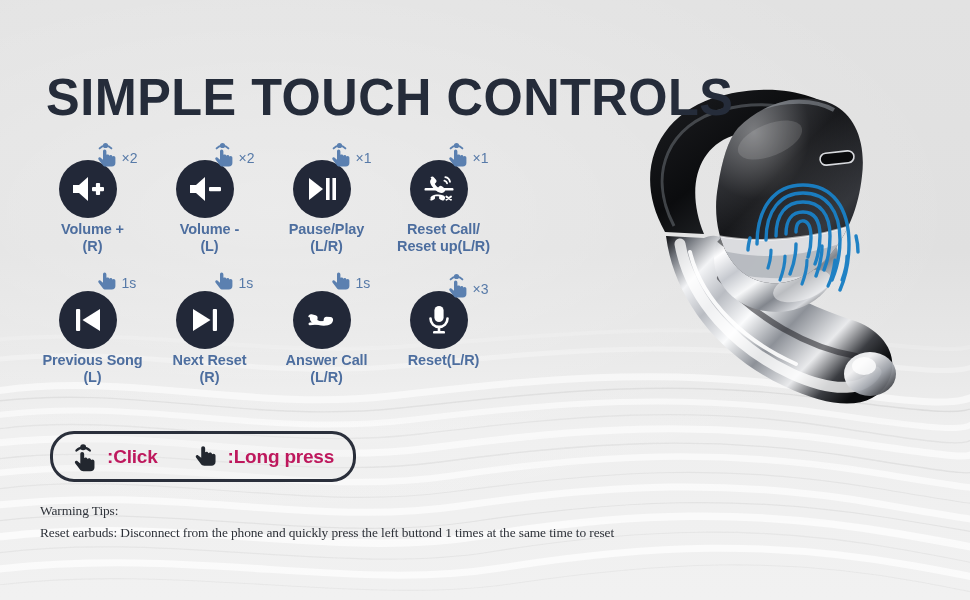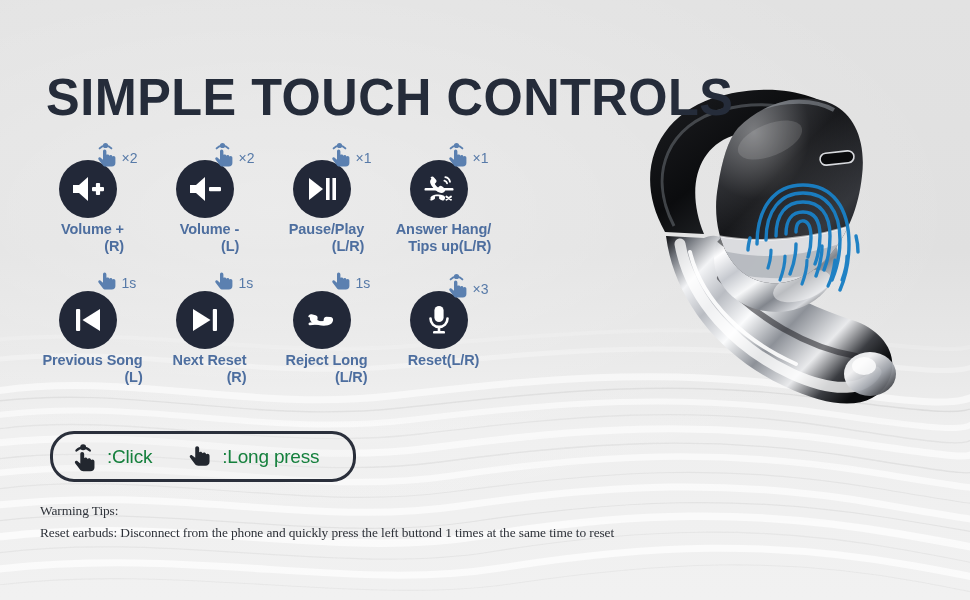--- a/index.html
+++ b/index.html
@@ -99,21 +99,21 @@
   .gesture .gcount {
     font-size: 14px;
     color: #577aa8;
     font-weight: normal;
     margin-left: 1px;
     line-height: 1;
     padding-bottom: 3px;
   }
   .ctrl-label {
     margin-top: 3px;
-    text-align: right;
+    text-align: center;
     font-size: 14.5px;
     font-weight: bold;
     line-height: 1.18;
     color: #4d6e9f;
     letter-spacing: -0.1px;
   }
   .ctrl-label .l2 { display: block; }
 
   
   #legend {
@@ -131,22 +131,22 @@
   .legend-item {
     display: flex;
     align-items: center;
     white-space: nowrap;
   }
   .legend-item.click { margin-left: 18px; }
   .legend-item.long { margin-left: 34px; }
   .legend-item svg { display: block; }
   .legend-text {
     font-size: 19px;
-    font-weight: normal;
-    color: #15803d;
+    font-weight: bold;
+    color: #be185d;
     margin-left: 6px;
     letter-spacing: -0.2px;
   }
 
   
   #tips {
     position: absolute;
     left: 40px;
     top: 500px;
     font-size: 13.4px;
@@ -424,22 +424,22 @@
           <div class="gesture">
             <svg width="26" height="28" viewBox="0 0 26 28">
               <circle cx="10.5" cy="5.5" r="2.6" fill="#5b80b0"></circle>
               <path d="M4.6 8.4 A 8 8 0 0 1 16.4 8.4" fill="none" stroke="#5b80b0" stroke-width="1.9" stroke-linecap="round"></path>
               <path d="M8 11.5 v8.2 l-2.6-2.1 c-1.2-1-2.8 0.5-1.9 1.8 l4.2 5.6 c0.7 1 1.6 1.5 3 1.5 h6.1 c2.3 0 3.6-1.3 3.6-3.4 v-5.2 c0-1.1-0.8-1.8-1.8-1.8 -0.5 0-0.9 0.2-1.2 0.5 -0.1-0.9-0.8-1.5-1.7-1.5 -0.6 0-1.1 0.2-1.4 0.6 -0.2-0.8-0.9-1.3-1.7-1.3 -0.5 0-0.9 0.2-1.2 0.4 V11.5 c0-1.1-0.8-1.9-1.8-1.9 -1 0-1.6 0.8-1.6 1.9 z" fill="#5b80b0"></path>
             </svg>
             <span class="gcount">×1</span>
           </div>
         </div>
         <div class="ctrl-label">
-          <span>Answer Hang/</span>
-          <span class="l2">Tips up(L/R)</span>
+          <span>Reset Call/</span>
+          <span class="l2">Reset up(L/R)</span>
         </div>
       </div>
     </div>
 
     <div class="ctrl-row row2">
 
       <div class="ctrl">
         <div class="ctrl-iconwrap">
           <div class="disc">
             <svg width="30" height="28" viewBox="0 0 30 28">
@@ -492,21 +492,21 @@
             </svg>
           </div>
           <div class="gesture">
             <svg width="26" height="22" viewBox="0 0 26 22">
               <path d="M8 3.5 v8.2 l-2.6-2.1 c-1.2-1-2.8 0.5-1.9 1.8 l4.2 5.6 c0.7 1 1.6 1.5 3 1.5 h6.1 c2.3 0 3.6-1.3 3.6-3.4 v-5.2 c0-1.1-0.8-1.8-1.8-1.8 -0.5 0-0.9 0.2-1.2 0.5 -0.1-0.9-0.8-1.5-1.7-1.5 -0.6 0-1.1 0.2-1.4 0.6 -0.2-0.8-0.9-1.3-1.7-1.3 -0.5 0-0.9 0.2-1.2 0.4 V3.5 c0-1.1-0.8-1.9-1.8-1.9 -1 0-1.6 0.8-1.6 1.9 z" fill="#5b80b0"></path>
             </svg>
             <span class="gcount">1s</span>
           </div>
         </div>
         <div class="ctrl-label">
-          <span>Reject Long</span>
+          <span>Answer Call</span>
           <span class="l2">(L/R)</span>
         </div>
       </div>
 
       <div class="ctrl">
         <div class="ctrl-iconwrap">
           <div class="disc">
             <svg width="26" height="32" viewBox="0 0 26 32">
               <rect x="8.4" y="2" width="9.2" height="16" rx="4.6" fill="#ffffff"></rect>
               <path d="M4.5 14.5 c0 5 3.8 8.4 8.5 8.4 s8.5-3.4 8.5-8.4" fill="none" stroke="#ffffff" stroke-width="2.6" stroke-linecap="round"></path>

